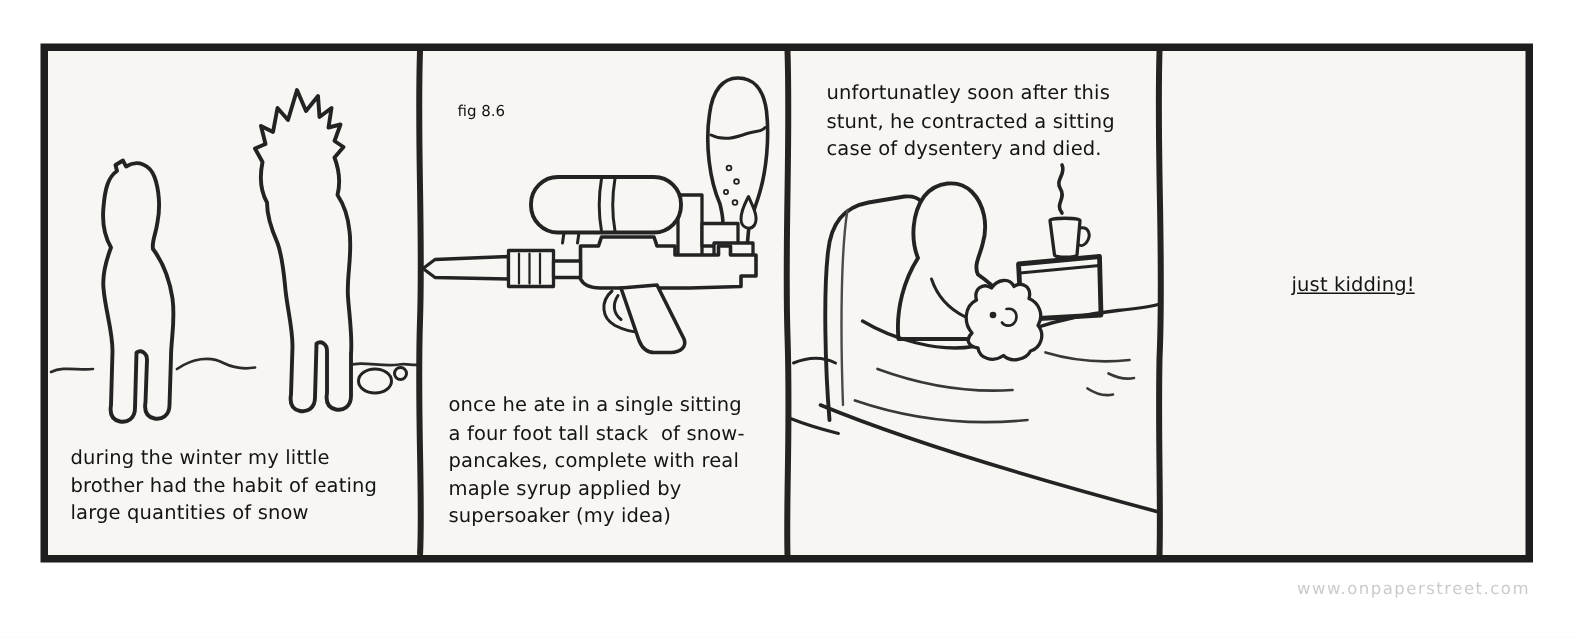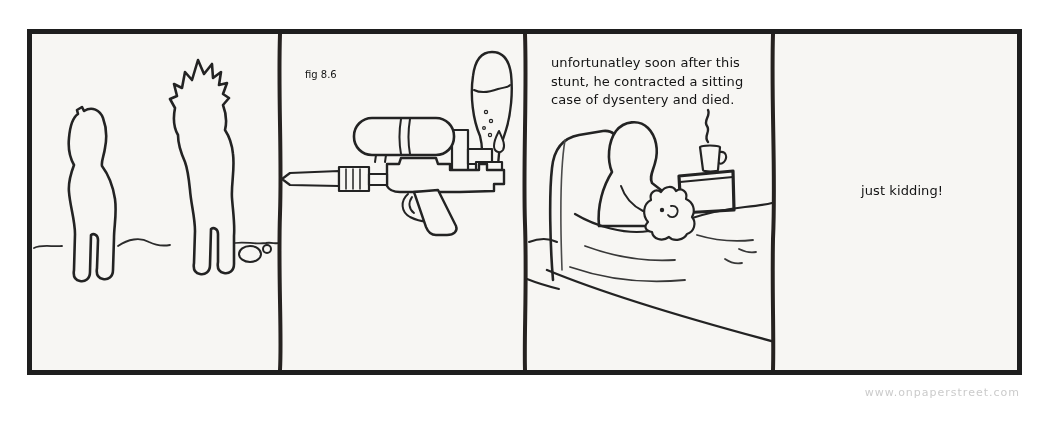--- a/index.html
+++ b/index.html
@@ -22,21 +22,21 @@
     position:absolute;
     white-space:pre;
     font-size:13px;
     line-height:18.5px;
     color:#141414;
     letter-spacing:0.1px;
   }
   .cap1{left:15px;top:263px;}
   .cap2{left:267px;top:228px;}
   .cap3{left:519px;top:20px;}
-  .cap4{left:829px;top:148px;}
+  .cap4{left:829px;top:148px;text-decoration:underline;}
   .figlabel{
     position:absolute;left:273px;top:35px;
     font-size:10px;color:#141414;white-space:pre;
   }
   .footer-url{
     position:absolute;top:386px;right:30px;
     font-size:11px;letter-spacing:1px;
     color:#cbcbcb;
   }
 </style>
@@ -165,21 +165,29 @@
         <path stroke-width="1.8" d="M146,172 C151,171 154,175 152,180 C150,184 145,184 143,181"></path>
       </g>
     </svg>
 
     <svg id="dividers" class="layer" width="985" height="336" viewBox="0 0 985 336" fill="none" stroke="#262220" stroke-width="4">
       <path d="M248,0 C246,60 250,120 248,180 C246,240 250,300 248,336"></path>
       <path d="M493,0 C495,60 491,130 493,190 C495,250 492,300 493,336"></path>
       <path d="M741,0 C739,70 744,140 741,205 C740,260 742,300 741,336"></path>
     </svg>
 
+    <div class="caption cap1">during the winter my little
+brother had the habit of eating
+large quantities of snow</div>
     <div class="figlabel">fig 8.6</div>
+    <div class="caption cap2">once he ate in a single sitting
+a four foot tall stack  of snow-
+pancakes, complete with real
+maple syrup applied by
+supersoaker (my idea)</div>
     <div class="caption cap3">unfortunatley soon after this
 stunt, he contracted a sitting
 case of dysentery and died.</div>
     <div class="caption cap4">just kidding!</div>
   </div>
 
   <div class="footer-url">www.onpaperstreet.com</div>
 </div>
 
 </body></html>

